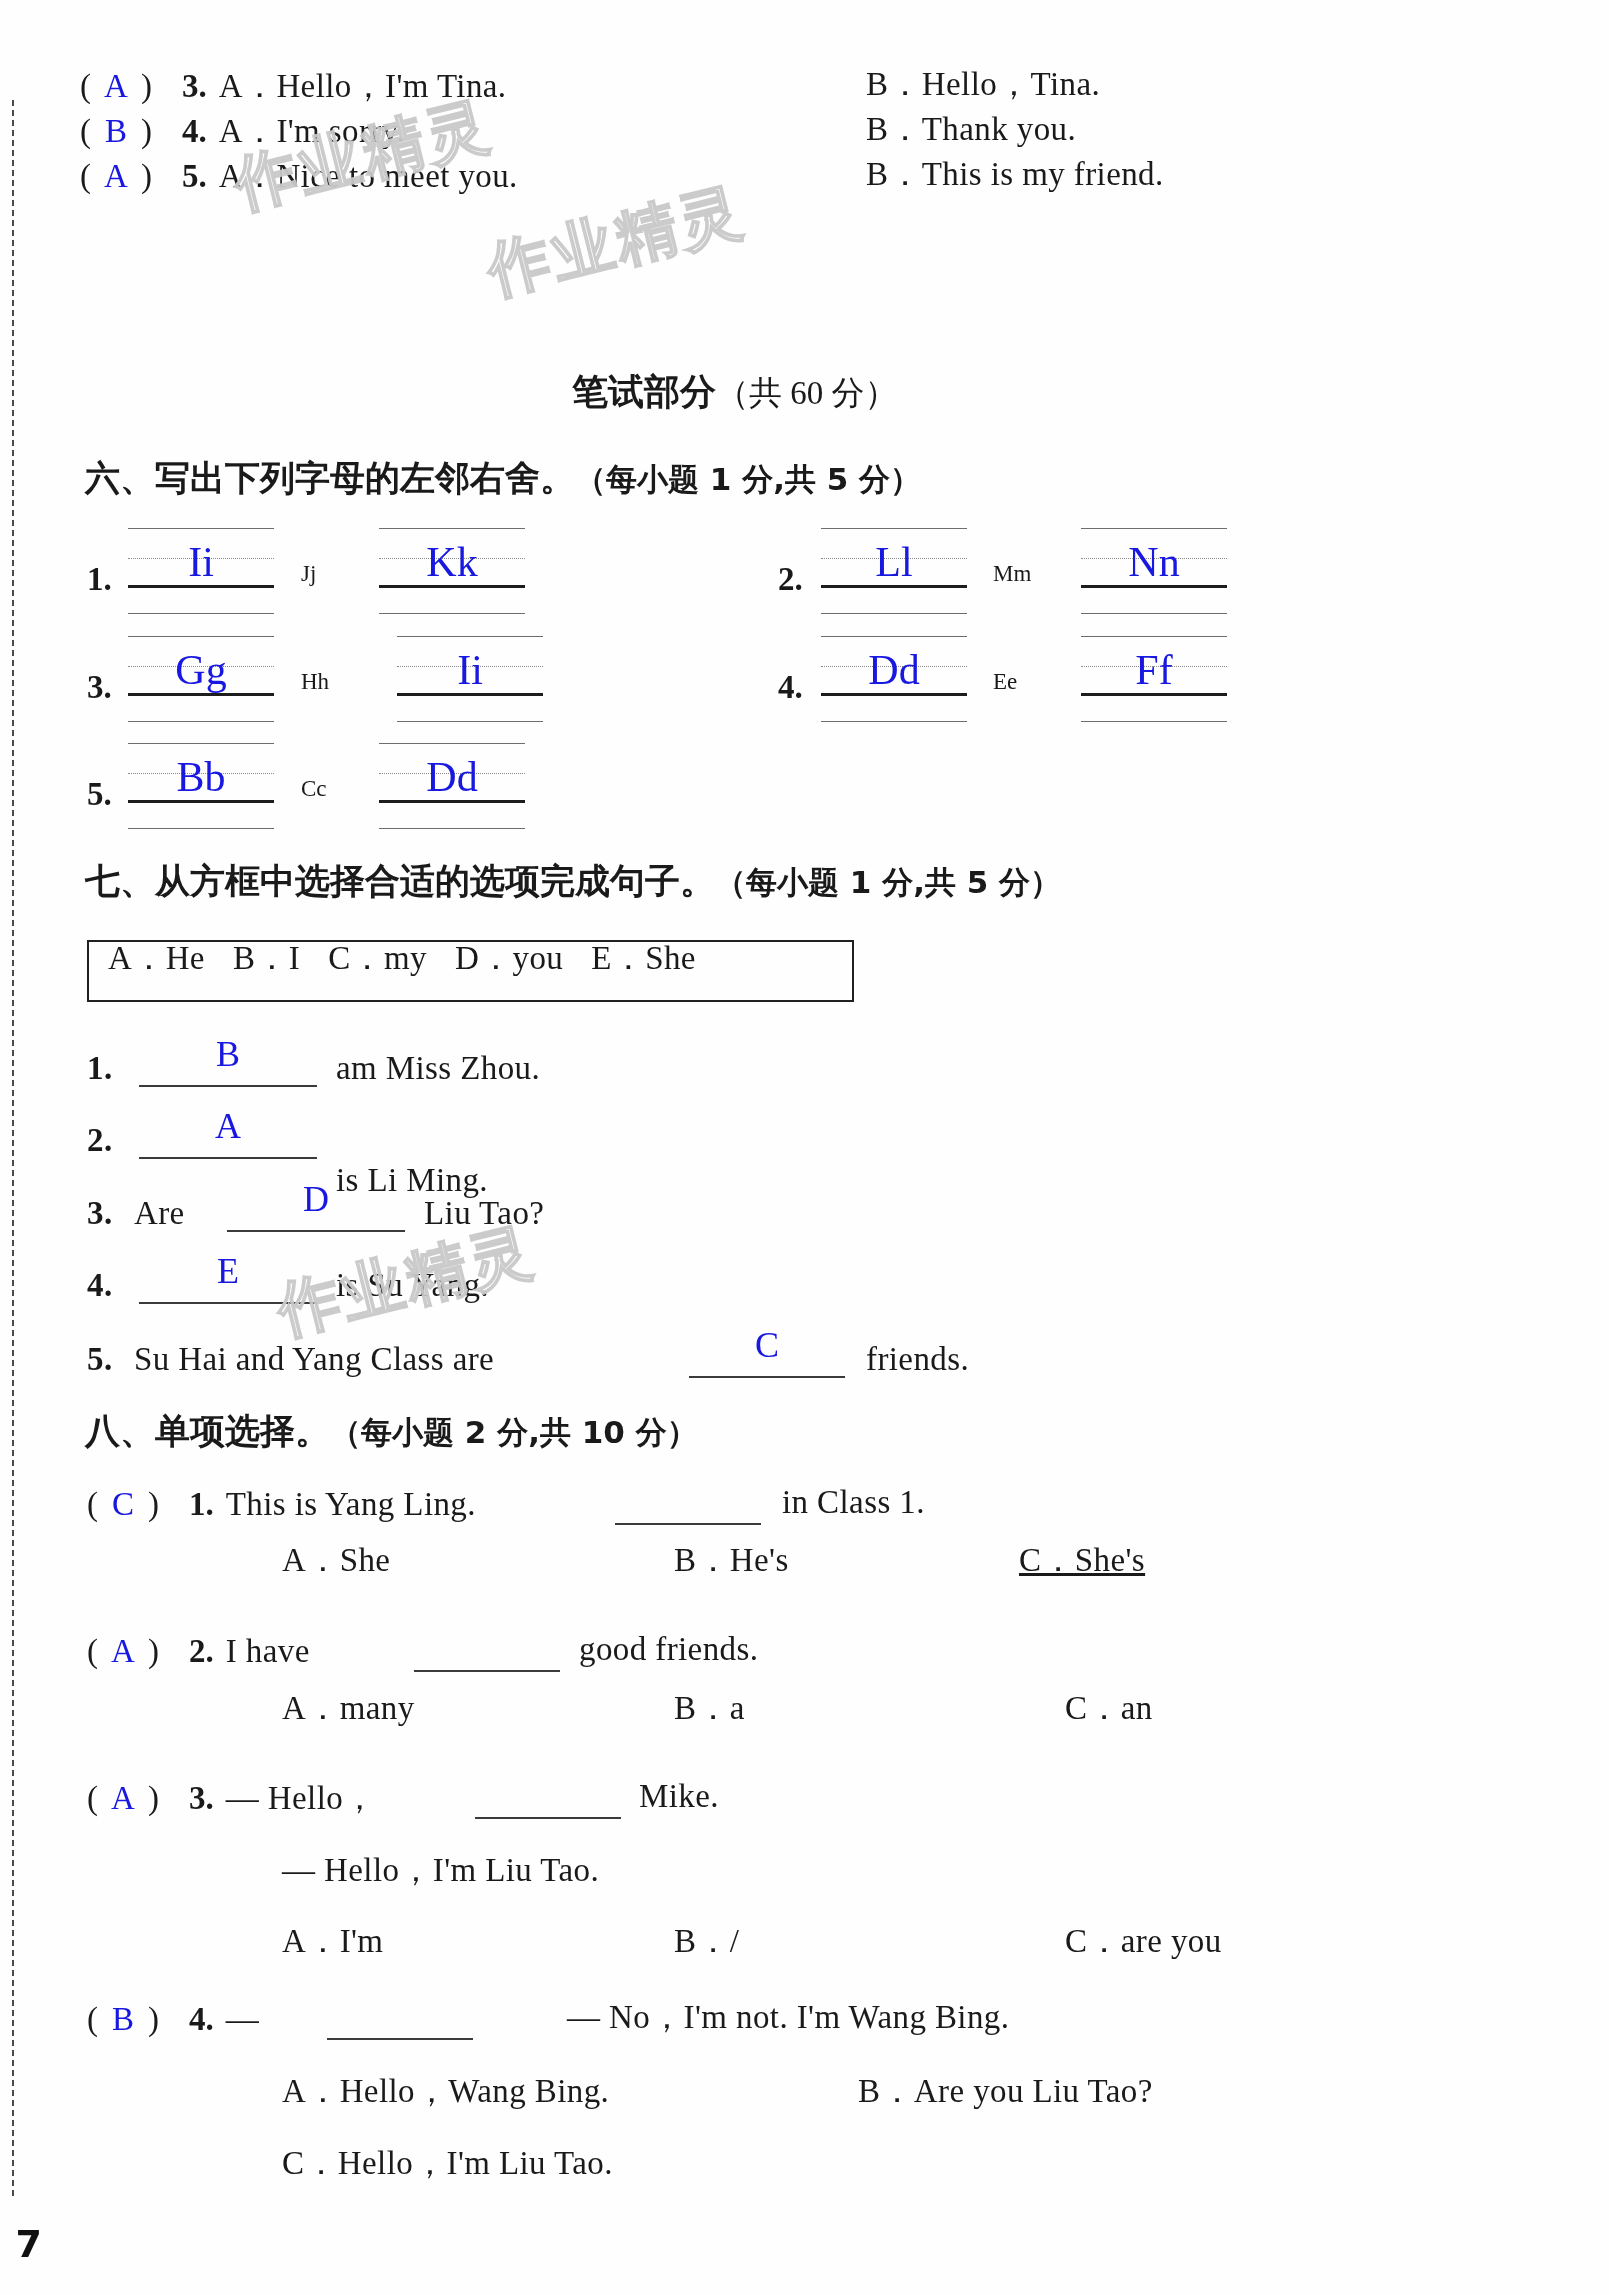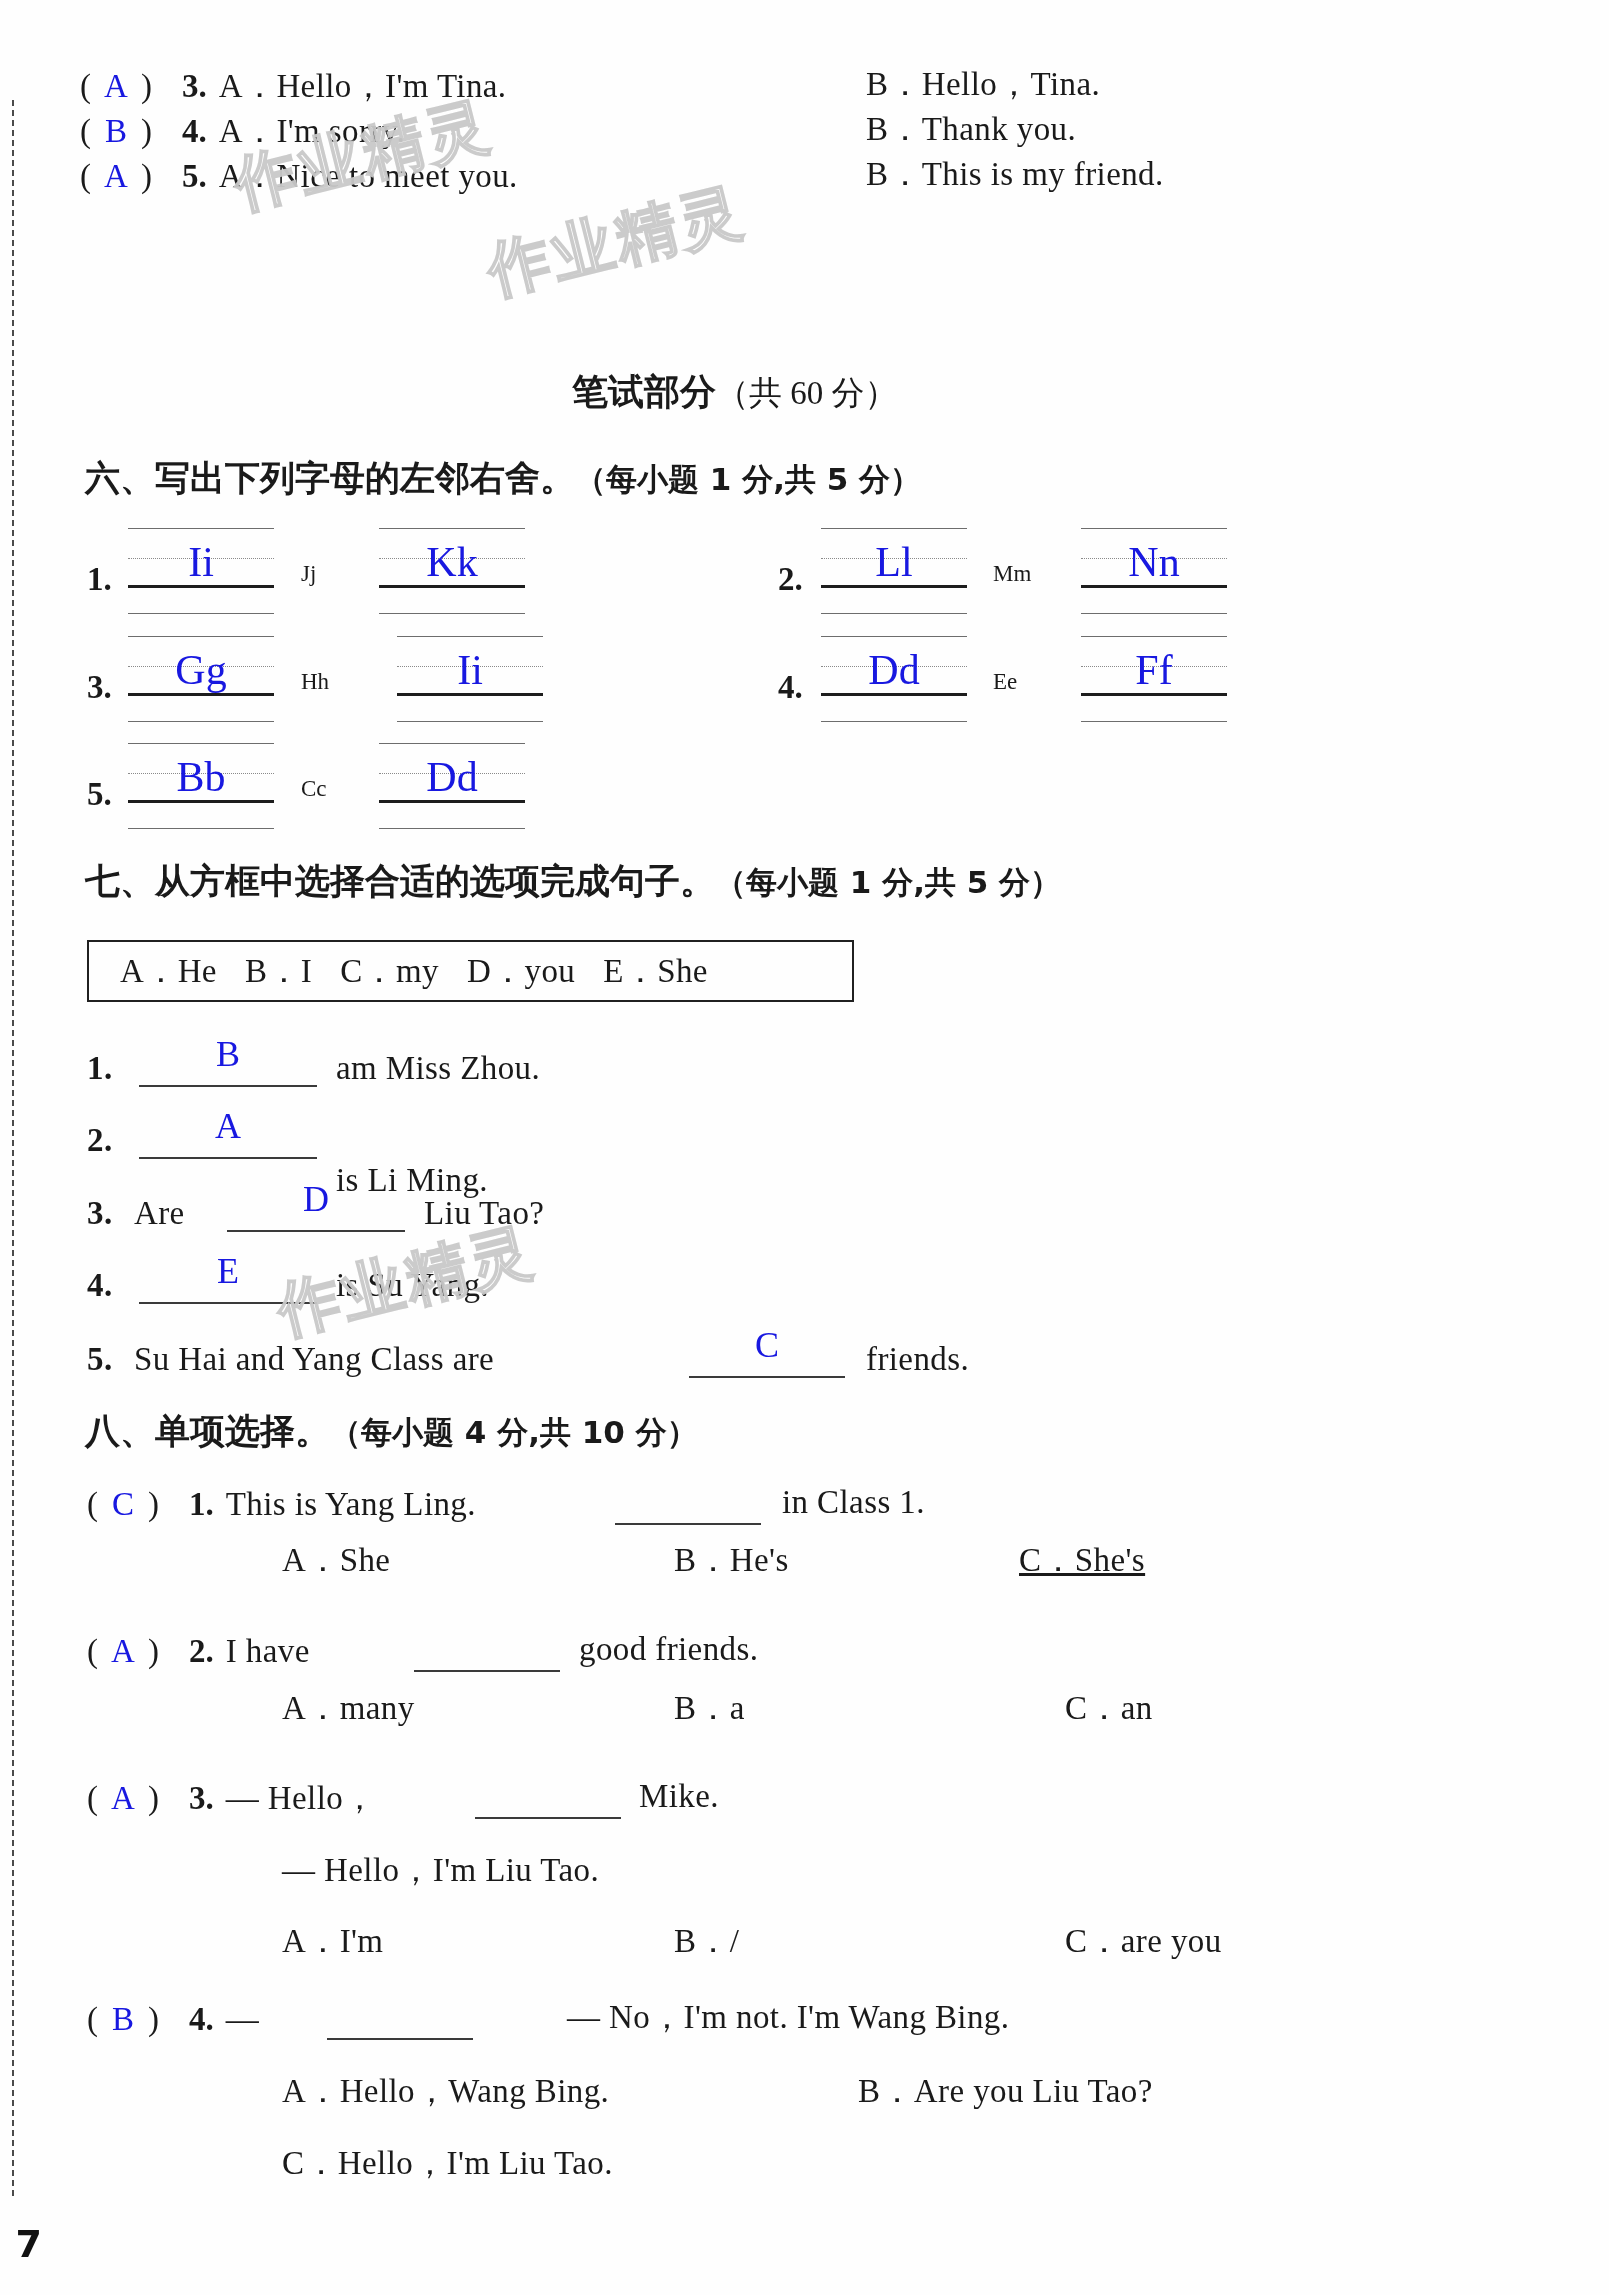--- a/index.html
+++ b/index.html
@@ -121,22 +121,22 @@
     font-size: 23px;
     font-family: "Liberation Serif", "DejaVu Serif", serif;
   }
 
   
   .optbox {
     position: absolute;
     border: 2.6px solid #202020;
     box-sizing: border-box;
     display: flex;
-    align-items: center;
-    padding-left: 31px;
+    align-items: flex-start;
+    padding-left: 19px;
     font-size: 33px;
     letter-spacing: 0.4px;
   }
   .optbox span { margin-right: 28px; white-space: nowrap; }
   .optbox span:last-child { margin-right: 0; }
 
   
   .blankline {
     position: absolute;
     border-bottom: 2.6px solid #3a3a3a;
@@ -342,21 +342,21 @@
   <div class="blank-ans" style="left:139px; top:1250px; width:178px;">E</div>
   <div class="en abs" style="left:336px; top:1269px;">is Su Yang.</div>
 
   <div class="en abs" style="left:87px; top:1343px; font-weight:bold;">5.</div>
   <div class="en abs" style="left:134px; top:1343px;">Su Hai and Yang Class are</div>
   <div class="blankline" style="left:689px; top:1376px; width:156px;"></div>
   <div class="blank-ans" style="left:689px; top:1324px; width:156px;">C</div>
   <div class="en abs" style="left:866px; top:1343px;">friends.</div>
 
   <div class="sec-head" style="left:85px; top:1408px;">
-    <span>八、单项选择。</span><span class="small">（每小题 4 分,共 10 分）</span>
+    <span>八、单项选择。</span><span class="small">（每小题 2 分,共 10 分）</span>
   </div>
 
   <div class="lrow" style="left:87px; top:1486px;">
     <span class="brackets">
       <span class="paren">(</span>
       <span class="ansbox ans">C</span>
       <span class="paren">)</span>
     </span>
     <span class="num">1.</span>
     <span class="en">This is Yang Ling.</span>

